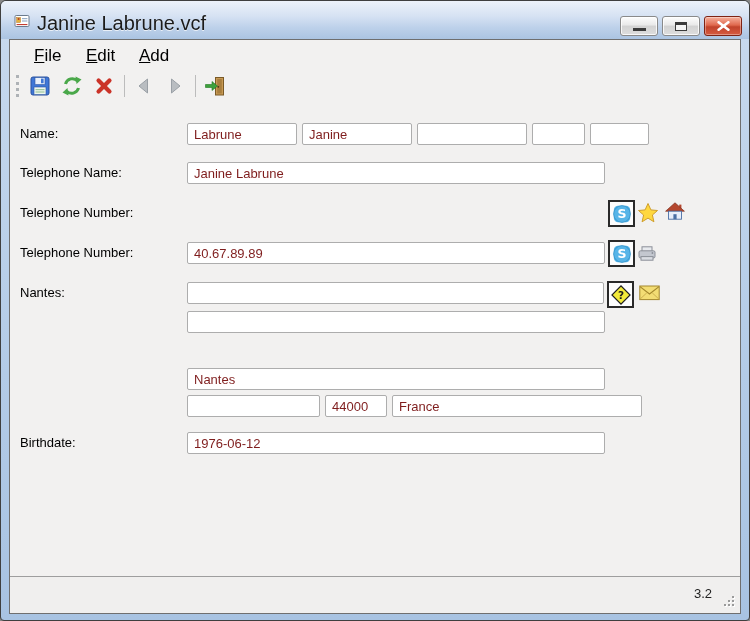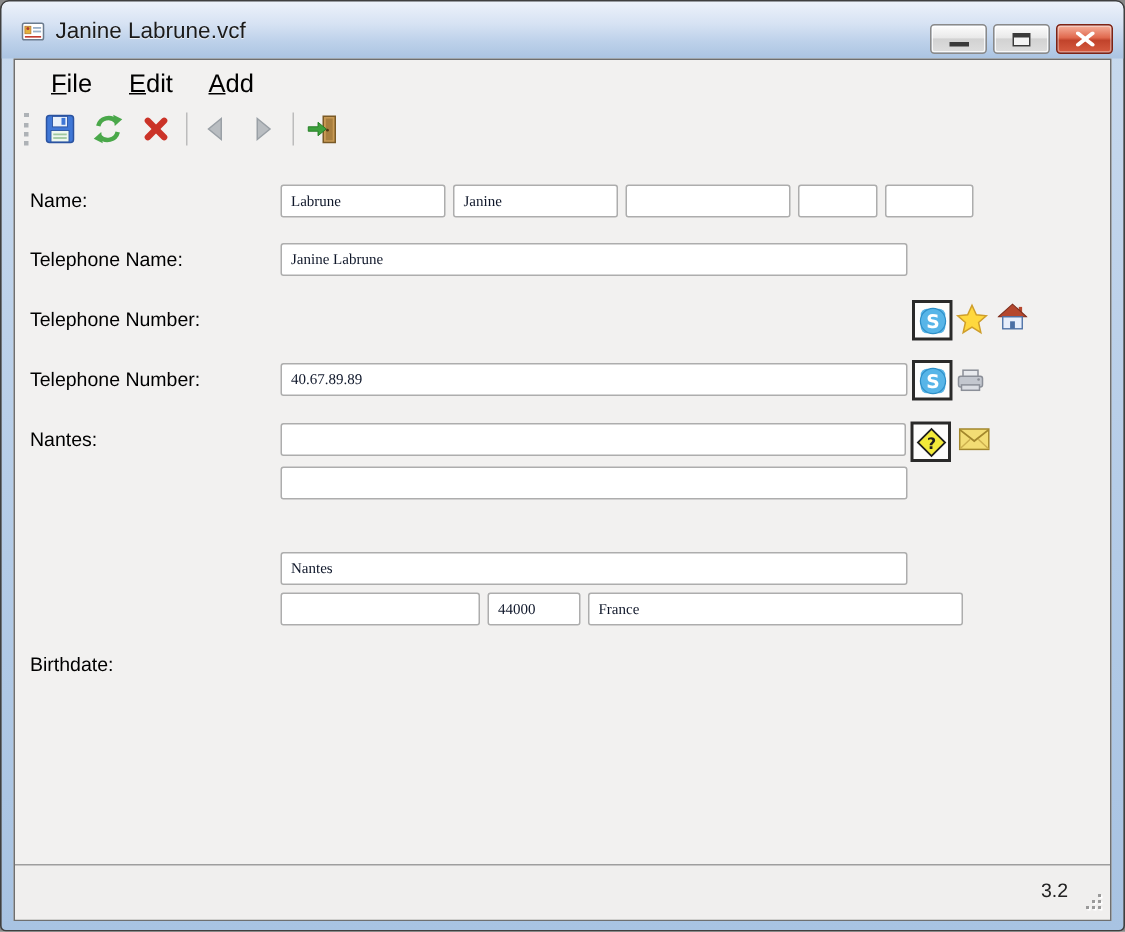--- a/index.html
+++ b/index.html
@@ -3,21 +3,21 @@
 <meta charset="utf-8">
 <style>
   html,body{margin:0;padding:0;background:#888;font-family:"Liberation Sans",sans-serif;}
   .stage{width:750px;height:621px;position:relative;}
   .window{position:absolute;left:0;top:0;width:748px;height:619px;border:1px solid #3f3f3f;
     border-radius:6px 6px 4px 4px;background:linear-gradient(#c9daee,#b3cbe7 60%,#a8c3e2);overflow:hidden;
     box-shadow:inset 0 1px 0 rgba(255,255,255,.6);}
   .titlebar{position:absolute;left:0;top:0;right:0;height:38px;
     background:linear-gradient(#edf2fa,#d6e2f3 40%,#bdd1ea 70%,#abc4e2);border-radius:5px 5px 0 0;}
   .appicon{position:absolute;left:13px;top:12px;width:16px;height:16px;}
-  .titletext{position:absolute;left:36px;top:11px;font-size:15px;color:#1b1b1b;
+  .titletext{position:absolute;left:36px;top:11px;font-size:20px;color:#1b1b1b;
     text-shadow:0 1px 0 rgba(255,255,255,.7);white-space:nowrap;}
   .winbtn{position:absolute;top:15px;width:38px;height:20px;border-radius:3px;box-sizing:border-box;
     border:1px solid #8a8a8a;background:linear-gradient(#fdfdfd,#e9e9e9 45%,#d2d2d2 50%,#dedede);
     box-shadow:inset 0 0 0 1px rgba(255,255,255,.8);display:flex;align-items:center;justify-content:center;cursor:pointer;}
   .winbtn.minb{left:619px;} .winbtn.maxb{left:661px;}
   .winbtn.closeb{left:703px;border:1px solid #7e2314;
     background:linear-gradient(#f6b19d,#e0694e 45%,#c1432b 55%,#d65b40);
     box-shadow:inset 0 0 0 1px rgba(255,255,255,.35);}
   .minglyph{width:13px;height:3px;background:#3a3a3a;margin-top:6px;}
   .maxglyph{width:12px;height:9px;border:1px solid #3a3a3a;border-top:3px solid #3a3a3a;box-sizing:border-box;background:#f4f4f4;}
@@ -26,21 +26,21 @@
   .menubar{position:absolute;left:0;top:0;right:0;height:27px;}
   .menuitem{position:absolute;top:4px;font-size:17px;color:#000;padding:2px 7px;cursor:pointer;}
   .menuitem u{text-decoration:underline;}
   .mi-file{left:17px;} .mi-edit{left:69px;} .mi-add{left:122px;}
   .toolbar{position:absolute;left:0;top:27px;right:0;height:38px;}
   .toolgrip{position:absolute;left:6px;top:8px;height:22px;width:0;border-left:3px dotted #aeb2b6;}
   .tbtn{position:absolute;top:5px;width:28px;height:28px;display:flex;align-items:center;justify-content:center;cursor:pointer;}
   .tsep{position:absolute;top:8px;width:1px;height:22px;background:#bcbcbc;}
   .flabel{position:absolute;left:10px;font-size:13px;color:#000;white-space:nowrap;}
   .tf{position:absolute;height:22px;box-sizing:border-box;border:1px solid #adadad;border-radius:2px;
-    background:#fff;font-family:Liberation Serif, serif;font-size:10px;color:#0f172a;padding:0 6px;outline:none;}
+    background:#fff;font-family:Liberation Sans, sans-serif;font-size:13px;color:#7f1d1d;padding:0 6px;outline:none;}
   .iconbtn{position:absolute;width:27px;height:27px;box-sizing:border-box;border:2px solid #2a2a2a;
     background:#fdfdfd;display:flex;align-items:center;justify-content:center;cursor:pointer;}
   .freeicon{position:absolute;}
   .statusbar{position:absolute;left:0;right:0;bottom:0;height:36px;background:#f0efee;border-top:1px solid #9e9e9e;}
   .statusver{position:absolute;right:28px;top:9px;font-size:13px;color:#222;}
   .grip{position:absolute;right:4px;bottom:5px;width:12px;height:12px;cursor:nwse-resize;}
   .grip i{position:absolute;width:2px;height:2px;background:#9a9a9a;box-shadow:1px 1px 0 #fff;}
   .g1{left:8px;top:0;} .g2{left:8px;top:4px;} .g3{left:8px;top:8px;}
   .g4{left:4px;top:4px;} .g5{left:4px;top:8px;} .g6{left:0;top:8px;}
 </style>
@@ -205,20 +205,21 @@
       <polyline points="1,14.2 7.8,7.8" fill="none" stroke="#cdb04e" stroke-width="1"></polyline>
       <polyline points="20,14.2 13.2,7.8" fill="none" stroke="#cdb04e" stroke-width="1"></polyline>
     </svg>
     <input class="tf" style="left: 177px; top: 271px; width: 418px;" value="">
     <input class="tf" style="left: 177px; top: 328px; width: 418px;" value="Nantes">
     <input class="tf" style="left: 177px; top: 355px; width: 133px;" value="">
     <input class="tf" style="left: 315px; top: 355px; width: 62px;" value="44000">
     <input class="tf" style="left: 382px; top: 355px; width: 250px;" value="France">
 
     <div class="flabel" style="top:395px;">Birthdate:</div>
+    <input class="tf" style="left: 177px; top: 392px; width: 418px;" value="1976-06-12">
 
     <div class="statusbar">
       <div class="statusver">3.2</div>
       <div class="grip">
         <i class="g1"></i>
             <i class="g2"></i>
             <i class="g3"></i>
             <i class="g4"></i>
             <i class="g5"></i>
             <i class="g6"></i>

